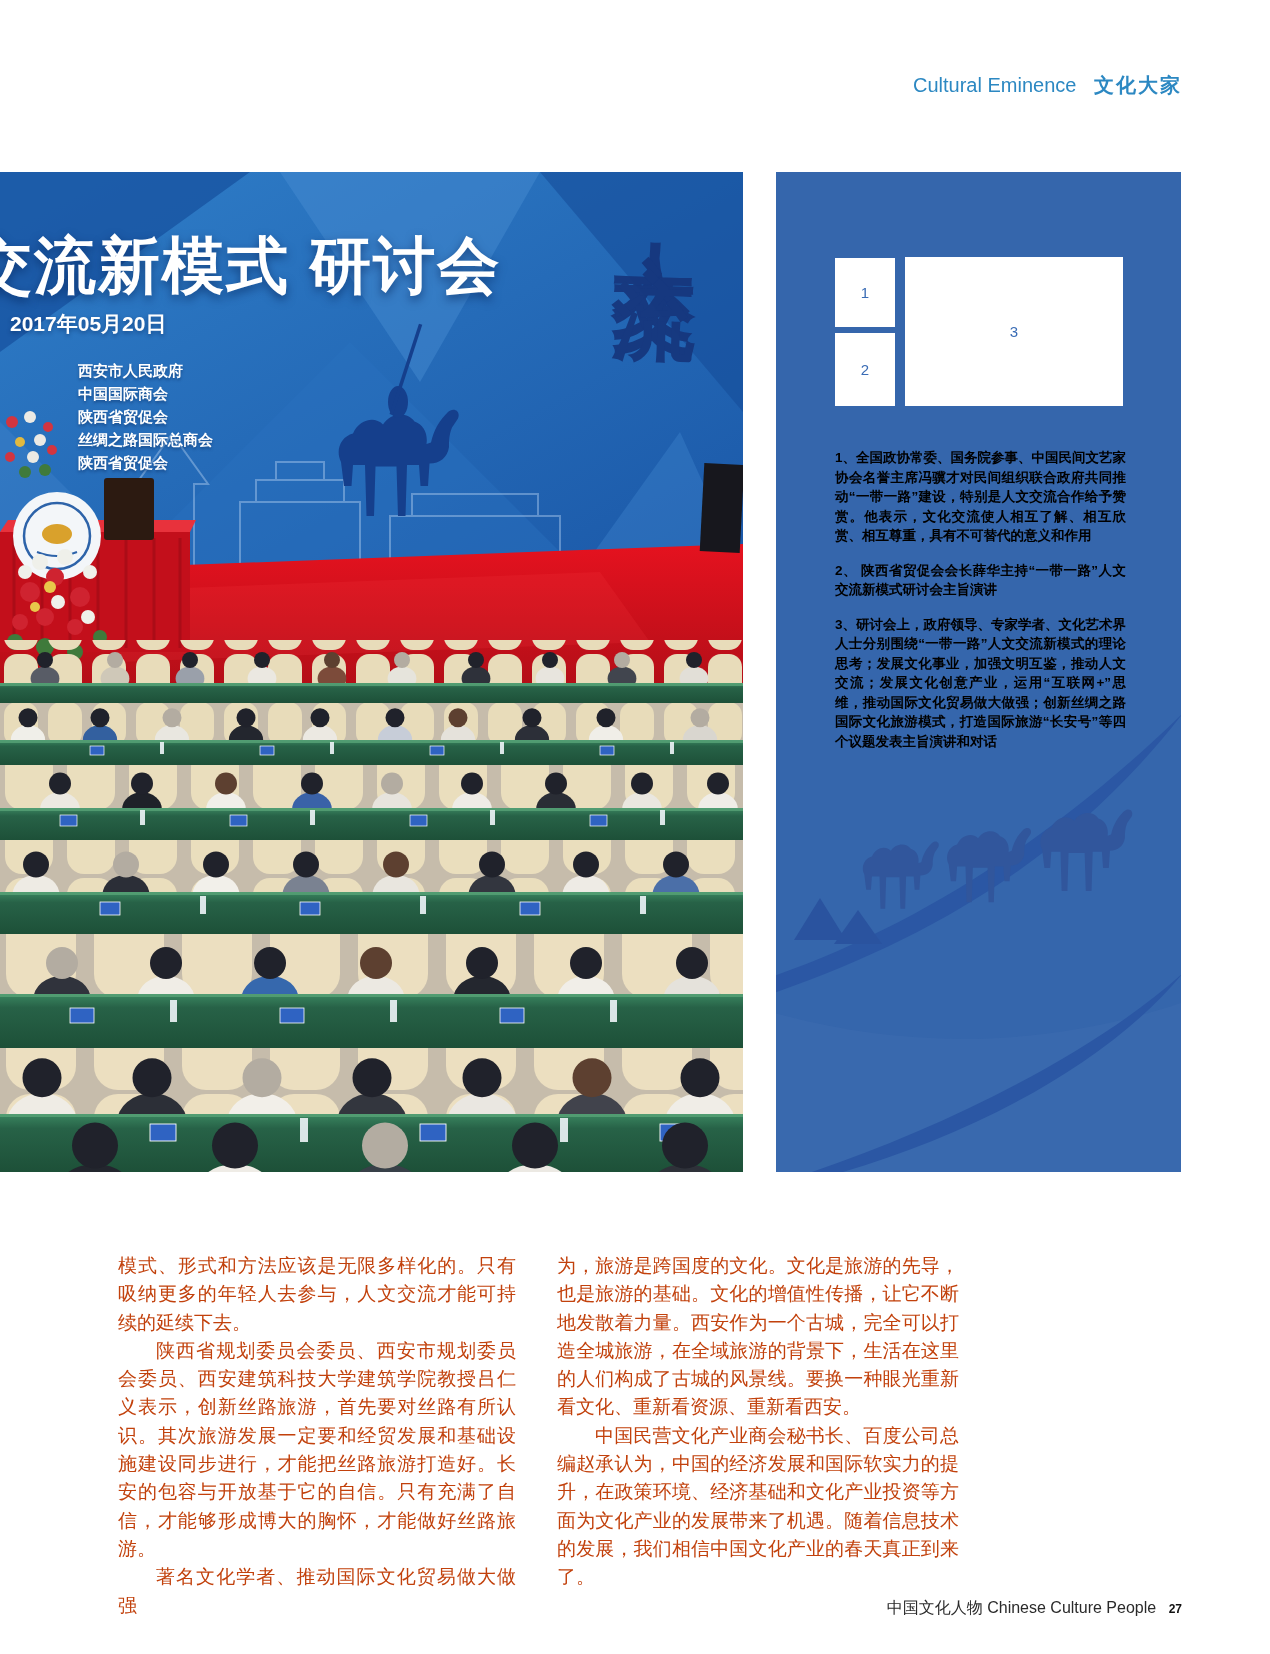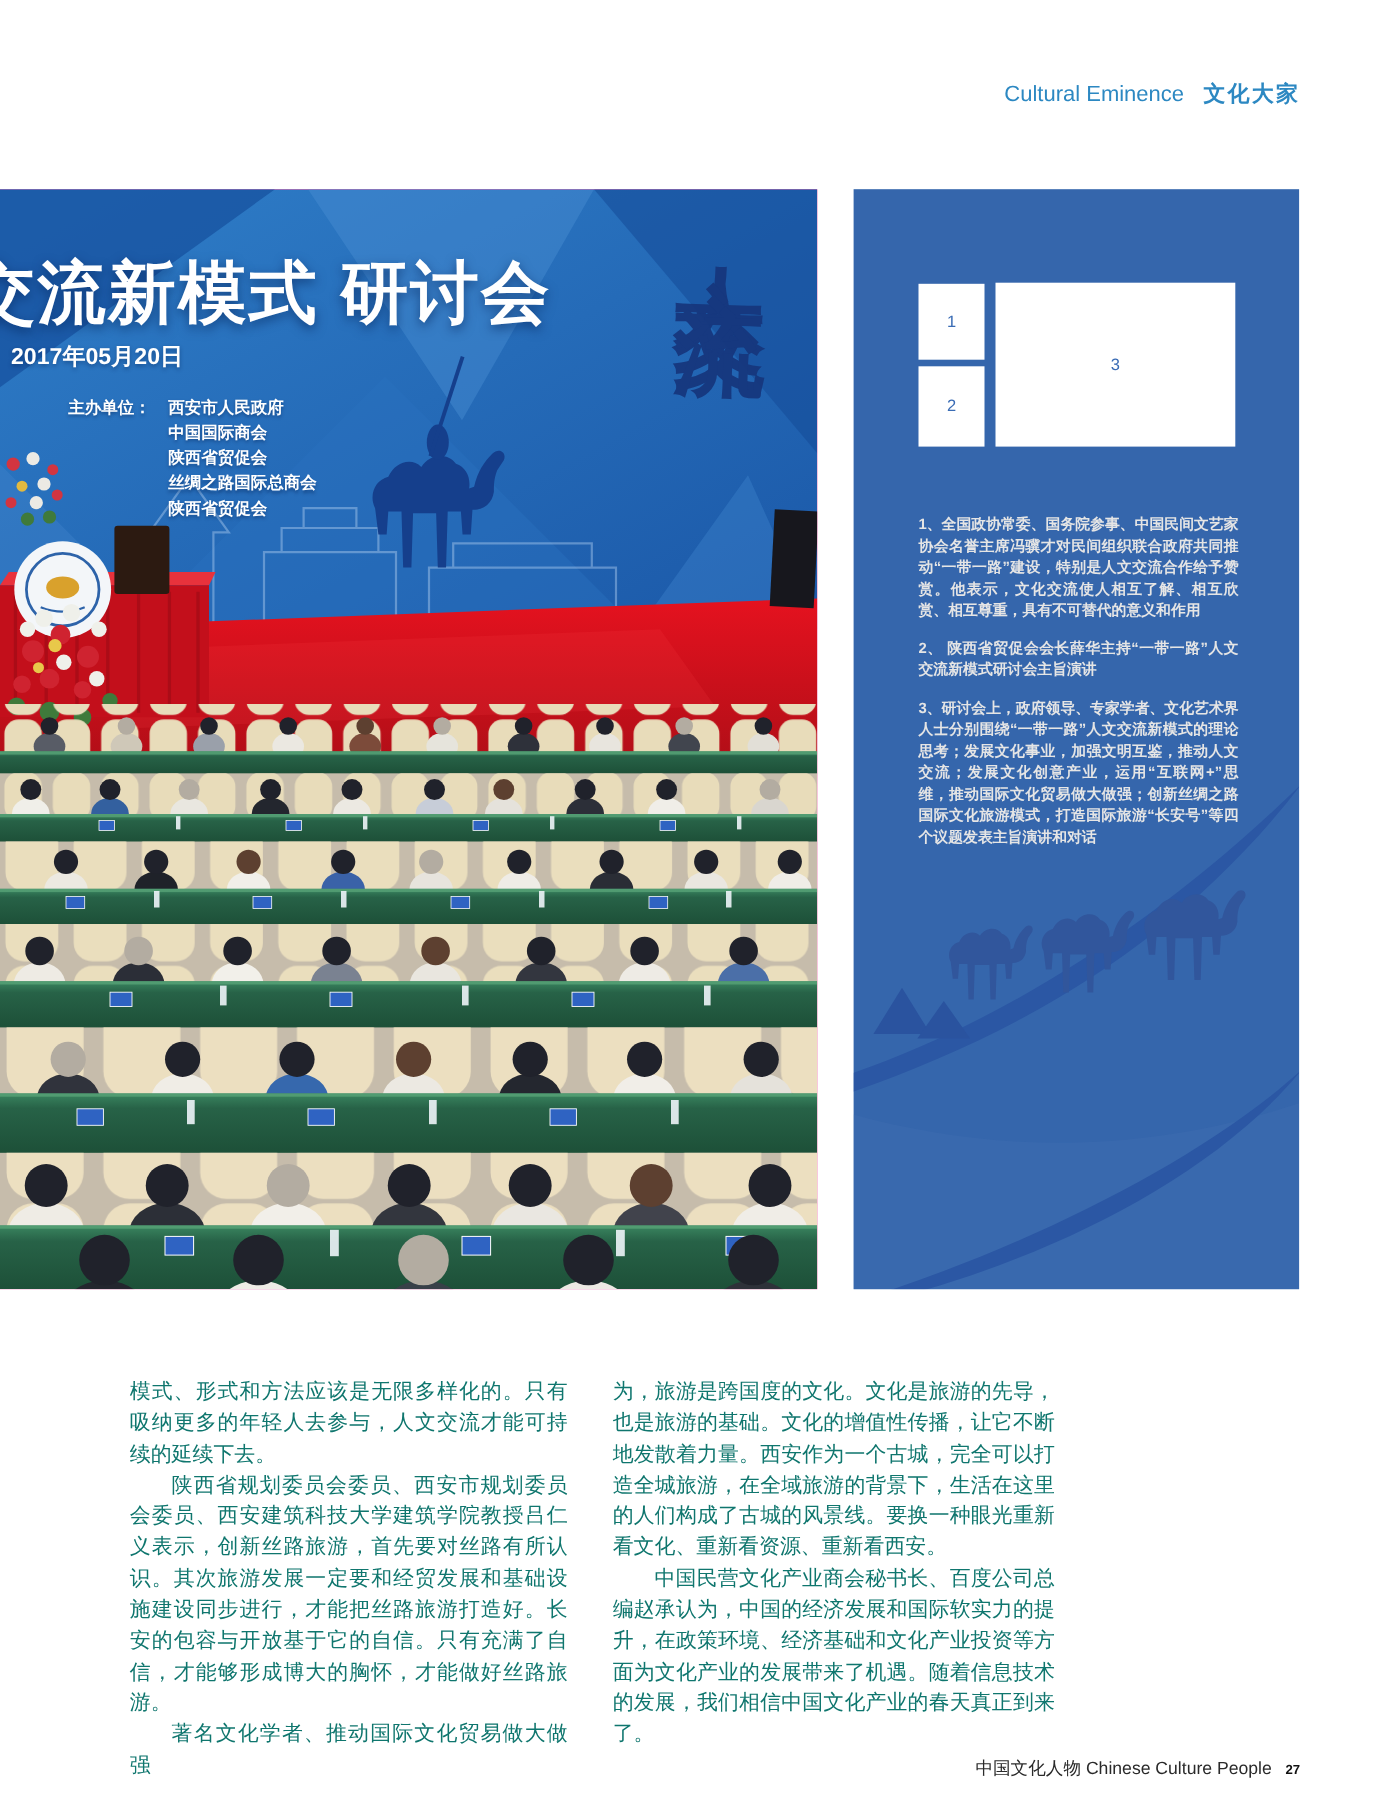--- a/index.html
+++ b/index.html
@@ -23,26 +23,26 @@
         font-family:"DejaVu Serif","Liberation Serif",serif;font-weight:bold;color:#16367c;opacity:.92;
         letter-spacing:10px;transform:rotate(2deg);}
   
   .panel{position:absolute;left:776px;top:172px;width:405px;height:1000px;background:#3566ac;overflow:hidden;}
   .panel svg{position:absolute;left:0;top:0;}
   .ph-box{position:absolute;background:#fff;display:flex;align-items:center;justify-content:center;
         color:#3a6cb5;font-size:15px;}
   .b1{left:59px;top:86px;width:60px;height:69px;}
   .b2{left:59px;top:161px;width:60px;height:73px;}
   .b3{left:129px;top:85px;width:218px;height:149px;}
-  .captions{position:absolute;left:59px;top:295px;width:291px;color:#e5e5e5;font-size:13.5px;
+  .captions{position:absolute;left:59px;top:276px;width:291px;color:#000000;font-size:13.5px;
         line-height:19.5px;font-weight:bold;text-align:justify;}
   .captions p{margin:0 0 15px 0;}
   
   .col{position:absolute;top:1252px;font-family:"Liberation Serif","DejaVu Serif",serif;font-size:19px;
-        line-height:28.3px;color:#0f766e;text-align:justify;}
+        line-height:28.3px;color:#c2410c;text-align:justify;}
   .colL{left:118px;width:398px;}
   .colR{left:557px;width:402px;}
   .col p{margin:0;}
   .col p.ind{text-indent:2em;}
   
   .ftr{position:absolute;top:1598px;right:88px;font-size:16px;color:#2a2a2a;white-space:nowrap;}
   .ftr .pg{font-weight:bold;font-size:12px;margin-left:8px;color:#111;}
 </style>
 </head>
 <body>
@@ -313,21 +313,20 @@
           <use href="#pg" transform="translate(385,1008) scale(2.3)" fill="#384048"></use>
             <use href="#pp" transform="translate(535,1008) scale(2.3)" fill="#ece9e3"></use>
           <use href="#pp" transform="translate(685,1008) scale(2.3)" fill="#2e3139"></use>
         </g>
       </g>
     </svg>
 
     <div class="banner-title">交流新模式 研讨会</div>
     <div class="banner-date">2017年05月20日</div>
     <div class="org-row">
-      <span class="org-label">主办单位：</span>
       <ul class="orgs">
         <li>西安市人民政府</li>
         <li>中国国际商会</li>
         <li>陕西省贸促会</li>
         <li>丝绸之路国际总商会</li>
         <li>陕西省贸促会</li>
       </ul>
     </div>
     <div class="calli">人文交流</div>
   </div>

